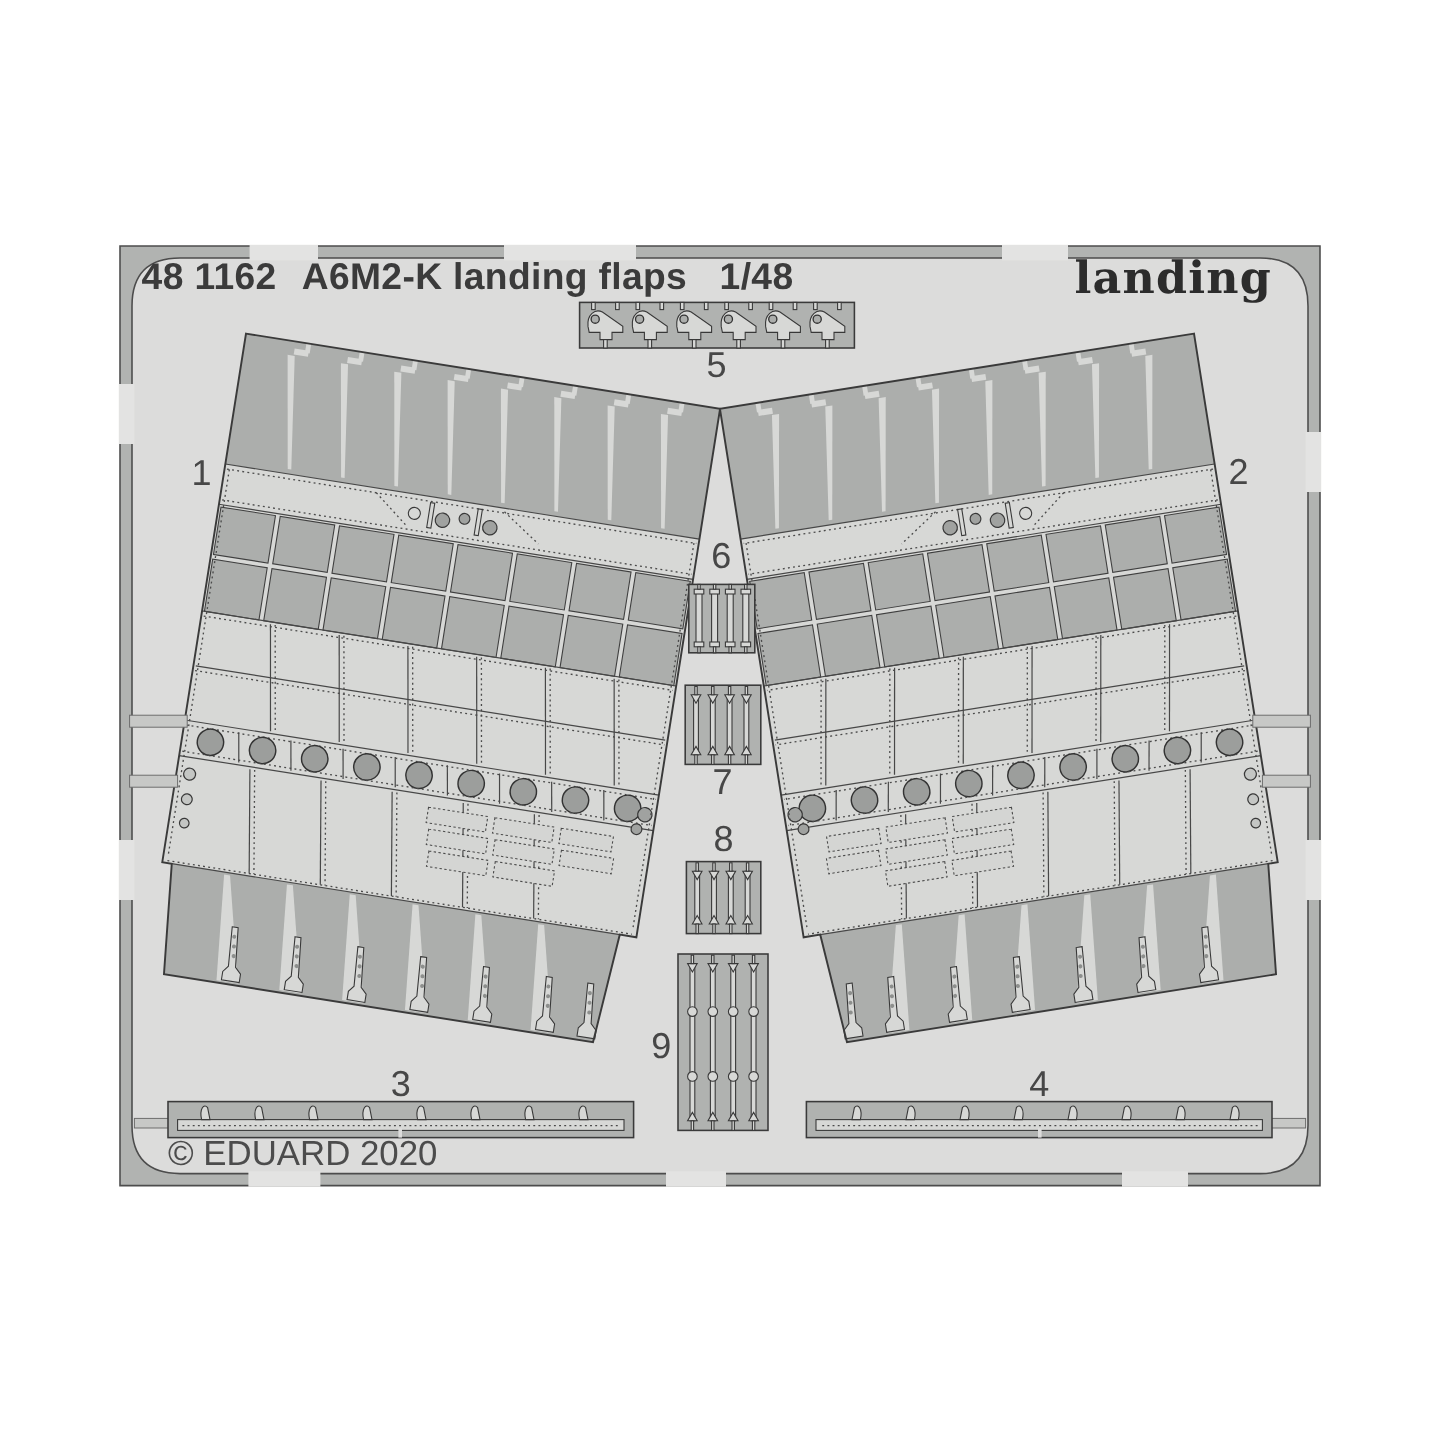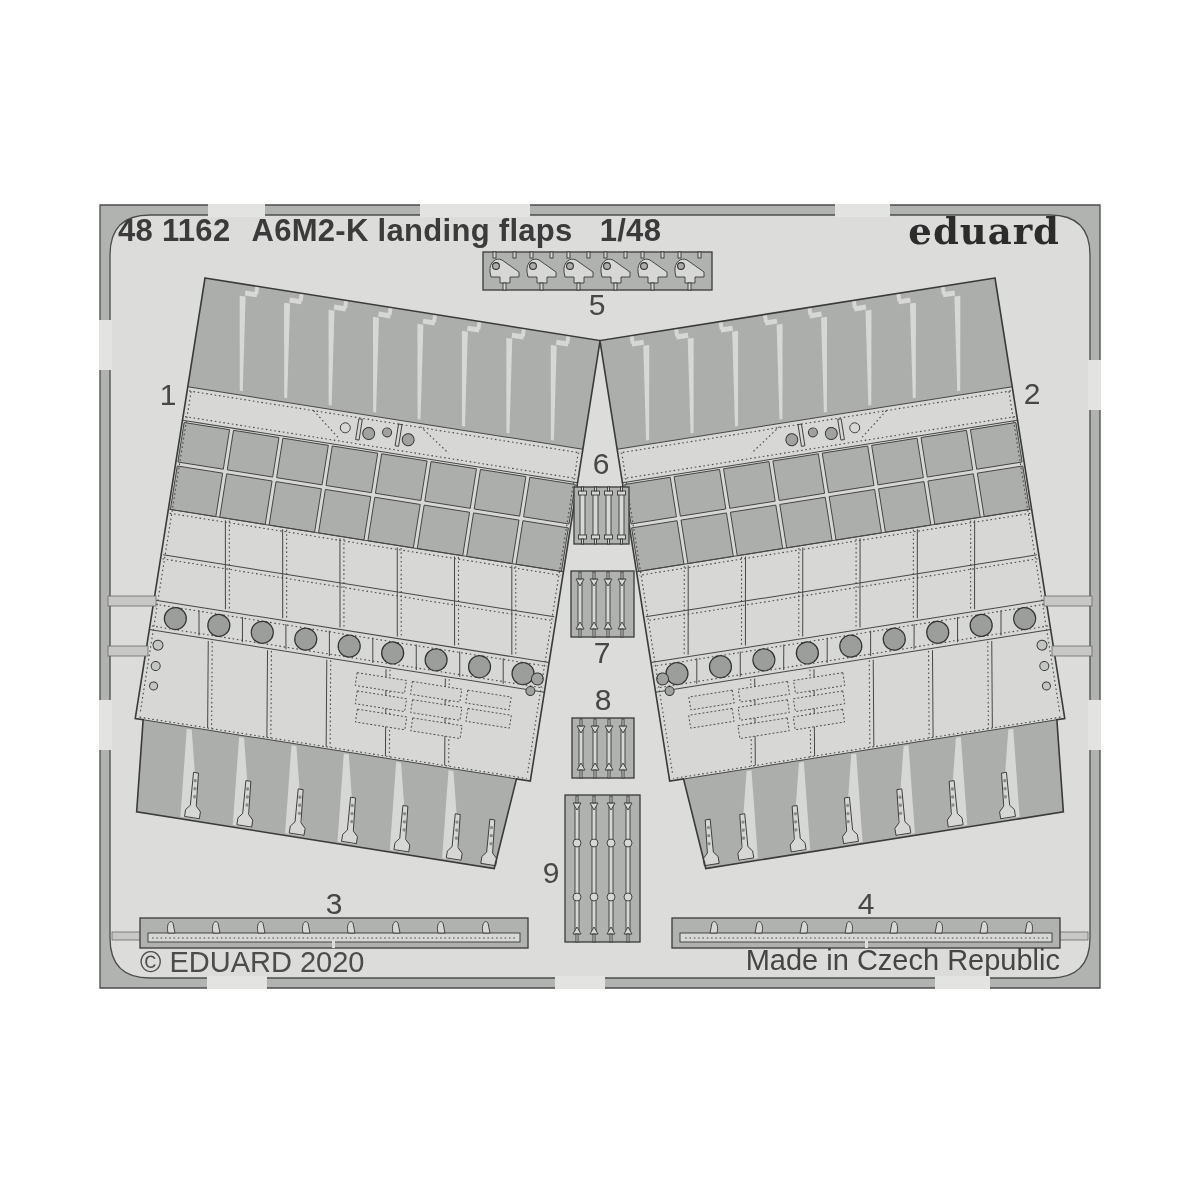--- a/index.html
+++ b/index.html
@@ -421,24 +421,23 @@
           <rect class="str" x="627" y="796" width="2" height="7"></rect>
           <rect class="str" x="627" y="934" width="2" height="8"></rect>
       </g>
     </g>
   </svg>
 
   <div class="title">
     <span class="cat">48 1162</span><span>A6M2-K landing flaps</span><span class="scl">1/48</span>
   </div>
 
-  <div class="logo">eduard</div>
+  <div class="logo">landing</div>
 
   <div class="copy">© EDUARD 2020</div>
-  <div class="made">Made in Czech Republic</div>
 
   <div class="plabel" style="left:168px;top:395px;">1</div>
   <div class="plabel" style="left:1032px;top:394px;">2</div>
   <div class="plabel" style="left:334px;top:904px;">3</div>
   <div class="plabel" style="left:866px;top:904px;">4</div>
   <div class="plabel" style="left:597px;top:305px;">5</div>
   <div class="plabel" style="left:601px;top:464px;">6</div>
   <div class="plabel" style="left:602px;top:653px;">7</div>
   <div class="plabel" style="left:603px;top:700px;">8</div>
   <div class="plabel" style="left:551px;top:873px;">9</div>

